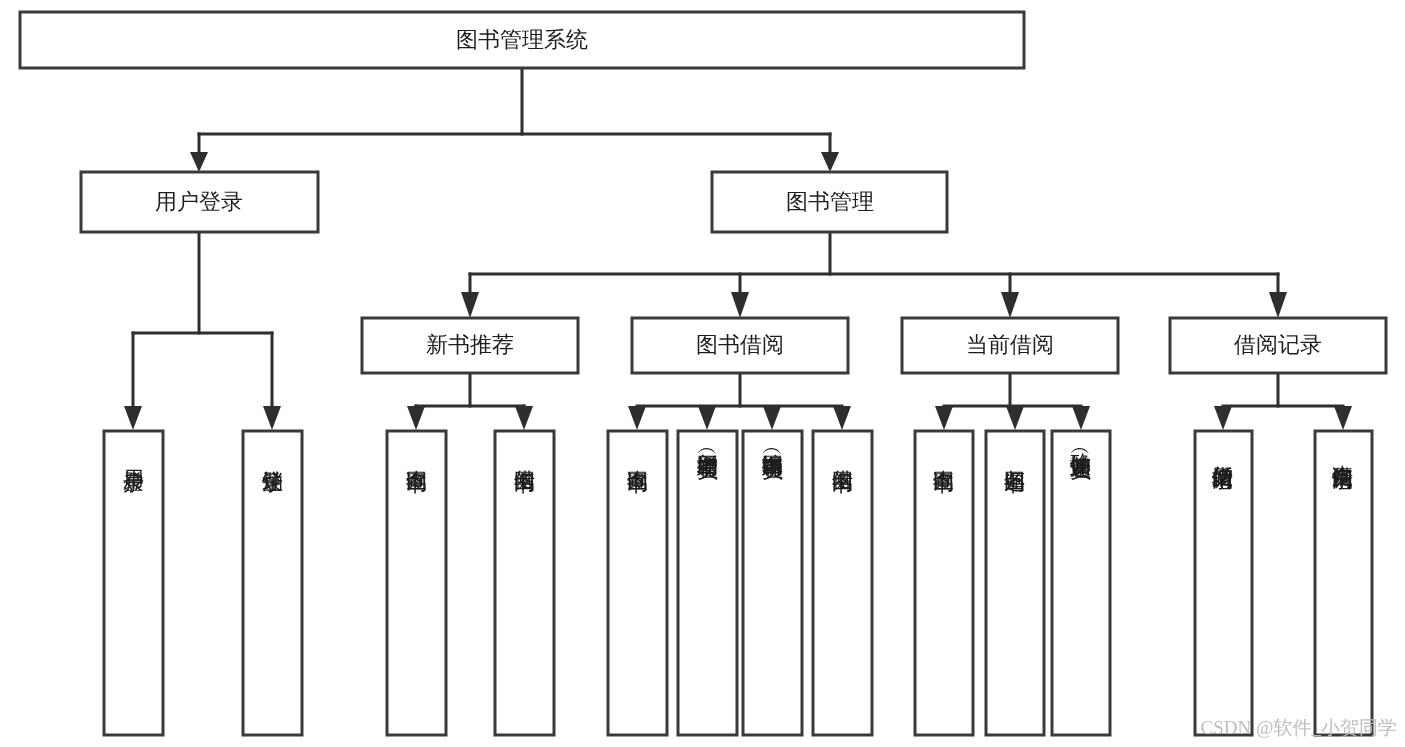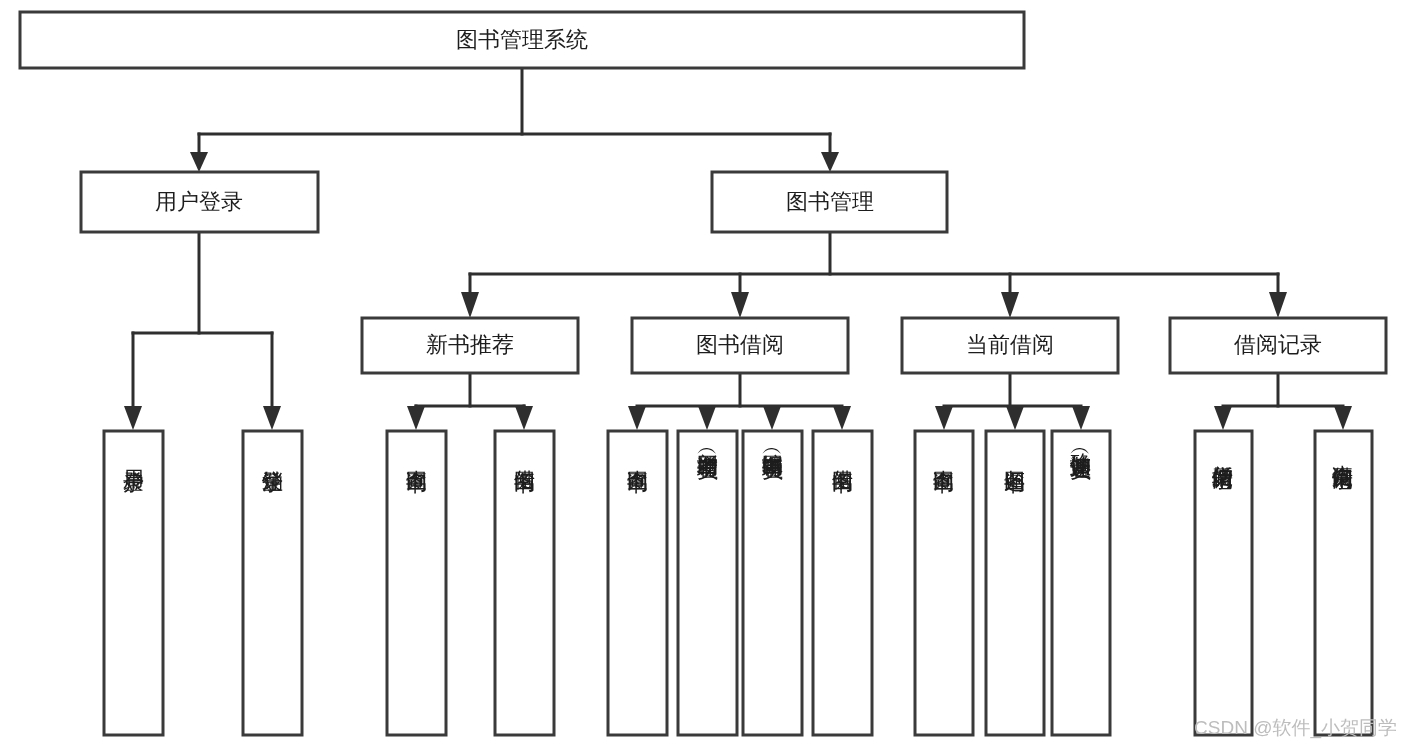--- a/index.html
+++ b/index.html
@@ -58,21 +58,21 @@
     stroke-linecap: square;
   }
   .arrow-head {
     fill: #2e2e2e;
     stroke: none;
   }
   .watermark {
     position: absolute;
     right: 8px;
     bottom: 6px;
-    font-family: Liberation Sans, sans-serif;
+    font-family: Liberation Serif, serif;
     font-size: 19px;
     color: #bdbdbd;
     white-space: nowrap;
     pointer-events: none;
     user-select: none;
   }
 </style>
 </head>
 <body>
 

